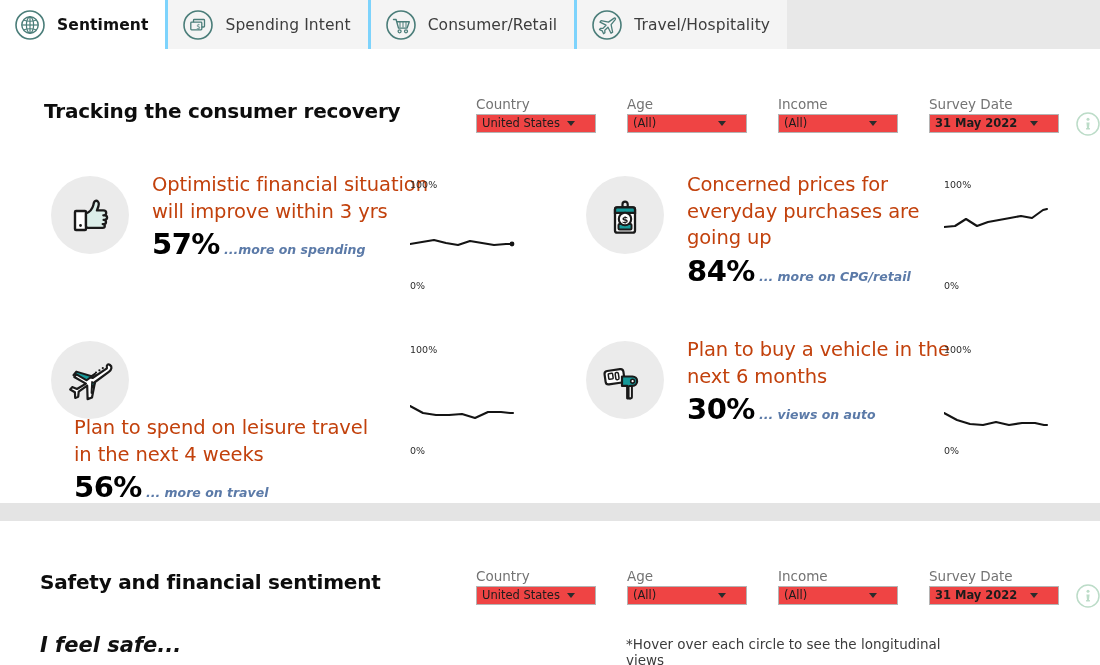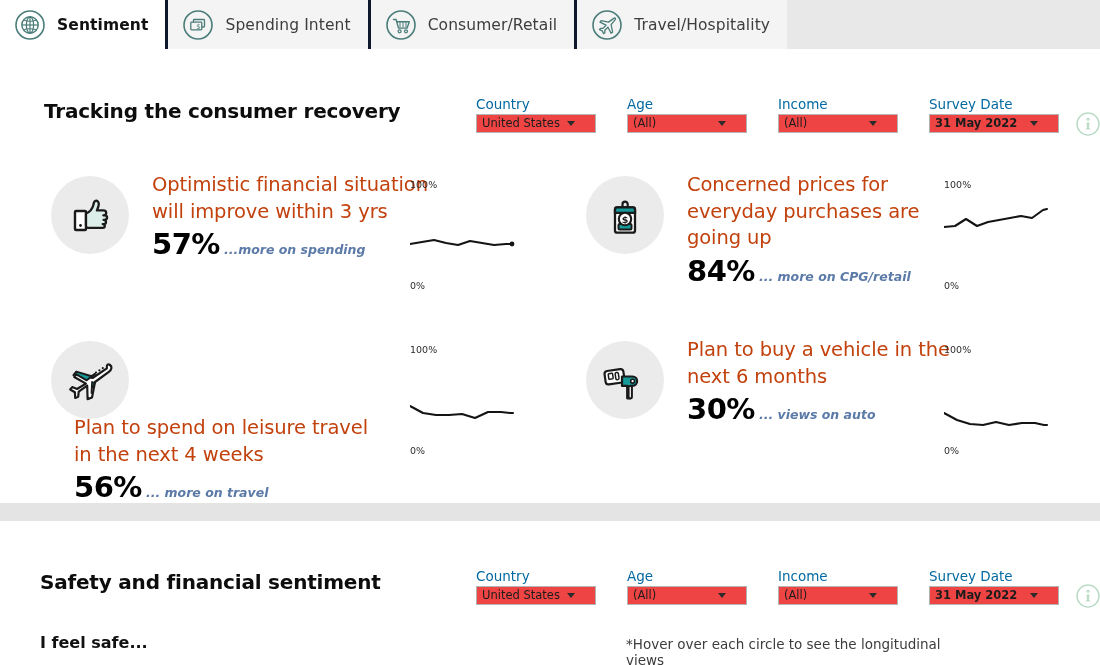--- a/index.html
+++ b/index.html
@@ -9,21 +9,21 @@
     height: 665px;
     background: #ffffff;
     font-family: "DejaVu Sans", "Liberation Sans", sans-serif;
     overflow: hidden;
   }
   .page { position: relative; width: 1100px; height: 665px; background:#fff; }
 
   
   .tabbar {
     position: absolute; left:0; top:0; width:1100px; height:49px;
-    background:#0f172a;
+    background:#7dd3fc;
     display:flex; align-items:center;
   }
   .tab {
     height:49px;
     display:flex; align-items:center;
     padding: 0 17px 0 14px;
     background:#f4f4f4;
     box-sizing:border-box;
     cursor:pointer;
   }
@@ -46,21 +46,21 @@
   .sectitle {
     position:absolute;
     font-size:20px; font-weight:bold; color:#0d0d0d;
     letter-spacing:-0.2px;
   }
 
   
   .filters { position:absolute; display:flex; align-items:flex-start; }
   .filter { margin-right:31px; }
   .filter .flabel {
-    font-size:13.5px; color:#0369a1; margin-bottom:3px; line-height:14px;
+    font-size:13.5px; color:#737373; margin-bottom:3px; line-height:14px;
     white-space:nowrap;
   }
   .filter .fbox {
     width:120px; height:19px;
     border:1px solid #b4b4b4; background:#ef4444;
     display:flex; align-items:center; justify-content:space-between;
     box-sizing:border-box; padding:0 20px 0 5px;
     cursor:pointer;
   }
   .filter.wide .fbox { width:130px;font-weight:bold; }
@@ -96,21 +96,21 @@
     position:absolute; font-size:9.5px; color:#2d2d2d; left:0;
   }
   .spark .lbl-top { top:0; }
   .spark .lbl-bot { bottom:0; }
   .spark svg { position:absolute; left:0; top:12px; }
 
   .note {
     position:absolute; font-size:13.5px; color:#3c3c3c;
   }
   .subhead {
-    position:absolute; font-size:16px; font-weight:bold; color:#111;
+    position:absolute; font-size:21px; font-weight:bold; color:#111;font-style:italic;
   }
 </style>
 </head>
 <body>
 
 <div class="page">
 
   <div class="tabbar">
 
     <div class="tab active">

